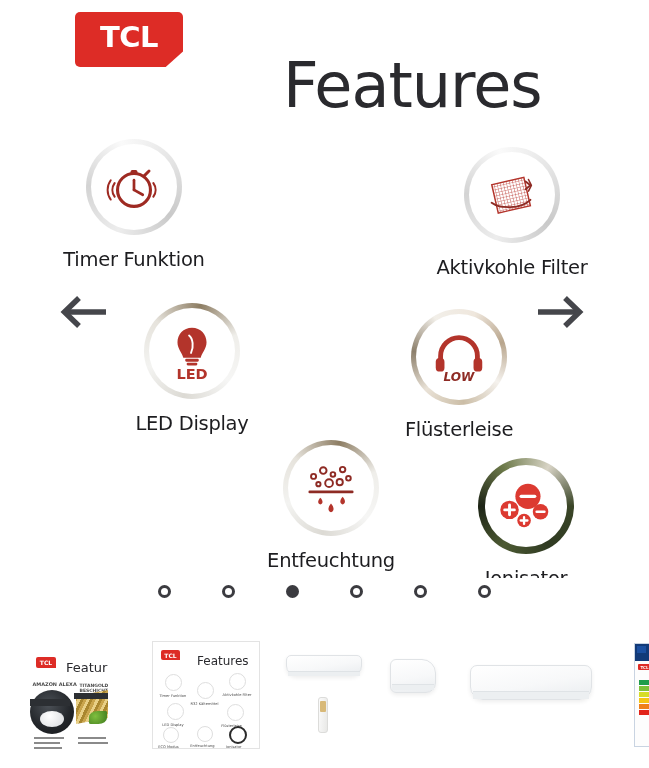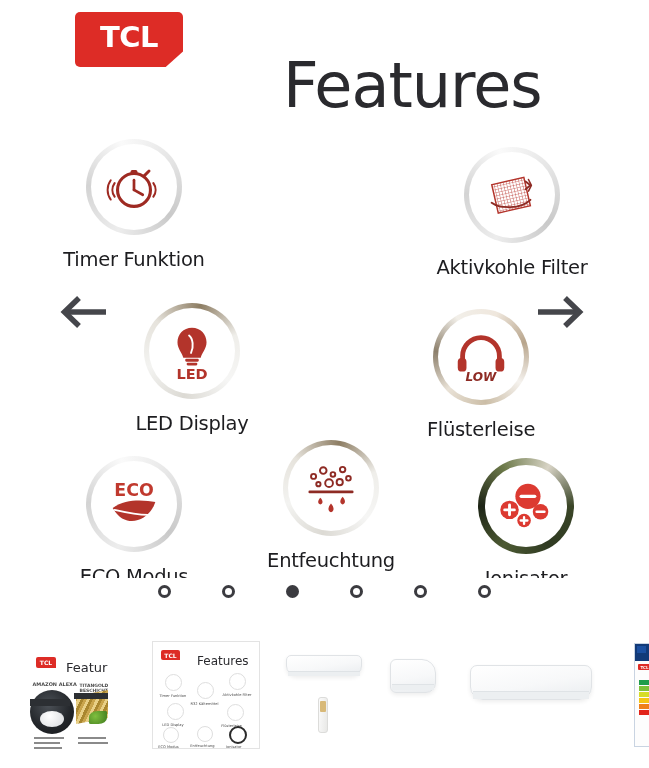--- a/index.html
+++ b/index.html
@@ -333,42 +333,32 @@
           <path d="M32 8 c-9 0 -15 7 -15 15 c0 7 5 11 6 16 h18 c1 -5 6 -9 6 -16 c0 -8 -6 -15 -15 -15 z" fill="#b3342b"></path>
           <path d="M29 16 c4 3 5 12 2 18" stroke="#fff" stroke-width="2" fill="none" stroke-linecap="round"></path>
           <rect x="25" y="40" width="14" height="3" rx="1.2" fill="#b3342b"></rect>
           <rect x="26.5" y="44" width="11" height="3" rx="1.2" fill="#b3342b"></rect>
           <text x="32" y="61" font-family="DejaVu Sans, sans-serif" font-size="15" font-weight="bold" fill="#b3342b" text-anchor="middle">LED</text>
         </svg>
       </div>
       <div class="feature-label">LED Display</div>
     </div>
 
-    <div class="feature" style="left:406px; top:309px;justify-content:space-between;">
+    <div class="feature" style="left:384px; top:309px;justify-content:space-between;">
       <div class="feature-ring tint-warm">
         <svg class="feature-icon" viewBox="0 0 64 64">
           <path d="M13 38 V31 a19 19 0 0 1 38 0 v7" fill="none" stroke="#b3342b" stroke-width="5"></path>
           <rect x="8" y="33" width="9" height="14" rx="4" fill="#b3342b"></rect>
           <rect x="47" y="33" width="9" height="14" rx="4" fill="#b3342b"></rect>
           <text x="32" y="57" font-family="DejaVu Sans, sans-serif" font-size="12.5" font-weight="bold" font-style="italic" fill="#8e2b24" text-anchor="middle">LOW</text>
         </svg>
       </div>
       <div class="feature-label">Flüsterleise</div>
     </div>
 
-    <div class="feature" style="left:59px; top:456px;">
-      <div class="feature-ring tint-soft">
-        <svg class="feature-icon" viewBox="0 0 64 64">
-          <text x="32" y="24" font-family="DejaVu Sans, sans-serif" font-size="18" font-weight="bold" fill="#c0392e" text-anchor="middle">ECO</text>
-          <path d="M10 36 c14 -10 33 -8 44 -6 c-4 13 -17 22 -29 19 c-8 -2 -12 -8 -15 -13 z" fill="#b3342b"></path>
-          <path d="M12 38 c13 3 26 6 38 5" stroke="#fff" stroke-width="1.8" fill="none" stroke-linecap="round"></path>
-        </svg>
-      </div>
-      <div class="feature-label">ECO Modus</div>
-    </div>
 
     <div class="feature" style="left:256px; top:440px;">
       <div class="feature-ring tint-glass">
         <svg class="feature-icon" viewBox="0 0 64 64">
           <g fill="none" stroke="#8e2b24" stroke-width="2">
             <circle cx="14" cy="20" r="2.6"></circle>
             <circle cx="24" cy="14" r="3.4"></circle>
             <circle cx="34" cy="18" r="2.4"></circle>
             <circle cx="44" cy="13" r="2.8"></circle>
             <circle cx="19" cy="28" r="2.2"></circle>

